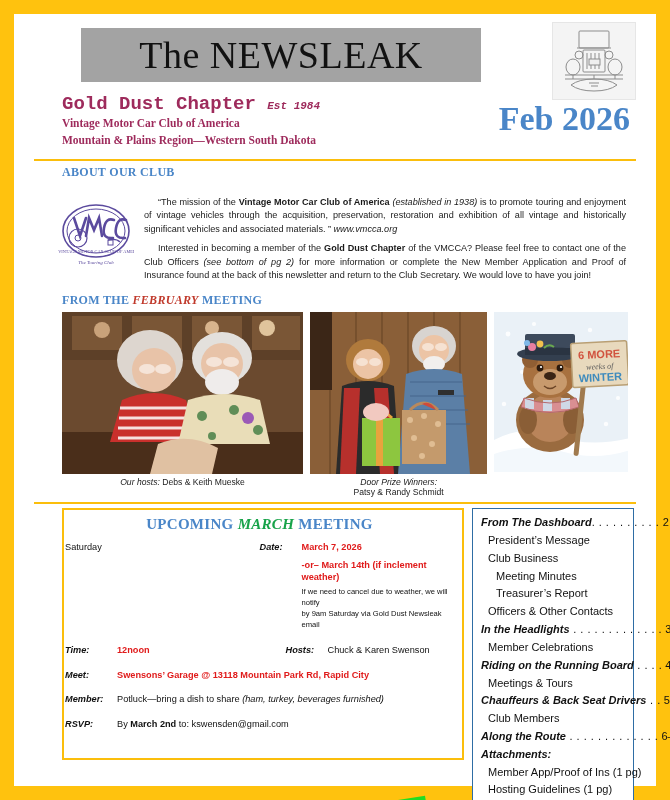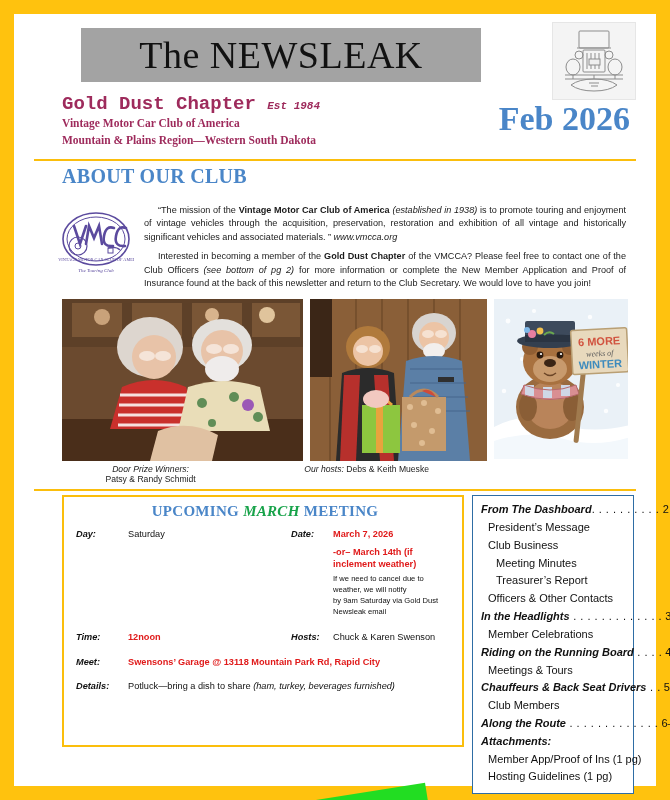--- a/index.html
+++ b/index.html
@@ -53,21 +53,21 @@
   }
   .issuedate{
     position:absolute;right:12px;top:6px;
     font-family:"Liberation Serif", serif;font-weight:bold;font-size:34px;
     color:#4A86C8;
   }
   .rule-gold{height:2px;background:#FBBE0C;margin:3px 6px 0 6px;}
 
   
   .sechead{
-    font-family:"Liberation Serif", serif;font-weight:bold;font-size:20px;
+    font-family:"Liberation Serif", serif;font-weight:bold;font-size:12px;
     color:#4A86C8;letter-spacing:.3px;margin:4px 0 4px 34px;
   }
   .sechead .hl{color:#C0392B;font-style:italic;}
 
   
   .about{display:flex;gap:10px;padding:0 16px 0 30px;margin-top:16px;}
   .vmcca{width:76px;flex:0 0 76px;padding-top:4px;}
   .vmcca svg{display:block;width:76px;height:72px;}
   .abouttext{
     flex:1;font-size:9.1px;line-height:1.48;color:#1a1a1a;text-align:justify;
@@ -84,21 +84,21 @@
   .cap{
     font-size:8.6px;color:#222;text-align:center;line-height:1.25;margin-top:3px;
   }
   .cap i{font-style:italic;}
   .caprow{display:flex;gap:7px;padding:0 14px 0 34px;}
 
   
   .lower{display:flex;gap:8px;padding:0 8px 0 34px;margin-top:4px;align-items:flex-start;}
   .meetbox{
     position:relative;flex:1;border:2px solid #FBBE0C;background:#fff;
-    padding:6px 8px 8px 12px;min-height:252px;box-sizing:border-box;overflow:hidden;
+    padding:6px 8px 8px 1px;min-height:252px;box-sizing:border-box;overflow:hidden;
   }
   .meettitle{
     text-align:center;font-family:"Liberation Serif", serif;font-weight:bold;
     font-size:15px;color:#4A86C8;letter-spacing:.3px;margin-bottom:8px;
   }
   .meettitle .march{color:#18A34A;font-style:italic;}
   .mrow{display:flex;margin-bottom:9px;font-size:9.2px;line-height:1.35;}
   .lbl{font-weight:bold;font-style:italic;width:52px;flex:0 0 52px;color:#111;}
   .val{flex:1;color:#111;}
   .col2{display:flex;flex:1;}
@@ -194,20 +194,21 @@
         <text x="38" y="53" font-size="4.3" fill="#5B4A9E" text-anchor="middle" font-family="Liberation Serif, serif">THE VINTAGE MOTOR CAR CLUB OF AMERICA</text>
         <text x="38" y="64" font-size="5" fill="#5B4A9E" text-anchor="middle" font-style="italic" font-family="Liberation Serif, serif">The Touring Club</text>
       </svg>
     </div>
     <div class="abouttext">
       <p><span>“The mission of the </span><b>Vintage Motor Car Club of America</b><i> (established in 1938)</i><span> is to promote touring and enjoyment of vintage vehicles through the acquisition, preservation, restoration and exhibition of all vintage and historically significant vehicles and associated materials. ” </span><i>www.vmcca.org</i></p>
       <p><span>Interested in becoming a member of the </span><b>Gold Dust Chapter</b><span> of the VMCCA? Please feel free to contact one of the Club Officers </span><i>(see bottom of pg 2)</i><span> for more information or complete the New Member Application and Proof of Insurance found at the back of this newsletter and return to the Club Secretary. We would love to have you join!</span></p>
     </div>
   </div>
 
+  <div class="sechead"><span>FROM THE </span><span class="hl">FEBRUARY</span><span> MEETING</span></div>
 
   <div class="photos">
     <div class="ph">
       <svg width="245" height="162" viewBox="0 0 245 162" xmlns="http://www.w3.org/2000/svg">
         <rect width="245" height="162" fill="#6b4a2f"></rect>
         <rect y="0" width="245" height="48" fill="#5d4028"></rect>
         <rect x="10" y="4" width="50" height="34" fill="#7a5636"></rect>
             <rect x="70" y="4" width="50" height="34" fill="#7a5636"></rect>
         <rect x="130" y="4" width="50" height="34" fill="#7a5636"></rect>
             <rect x="190" y="4" width="48" height="34" fill="#7a5636"></rect>
@@ -345,34 +346,33 @@
           <rect x="78" y="30" width="56" height="44" rx="2" fill="#e8d9bd" stroke="#b99f74" stroke-width="1.5"></rect>
           <text x="106" y="46" font-size="11" text-anchor="middle" font-family="Liberation Sans, sans-serif" font-weight="bold" fill="#d1533f">6 MORE</text>
           <text x="106" y="57" font-size="8" text-anchor="middle" font-family="Liberation Serif, serif" font-style="italic" fill="#5b5b5b">weeks of</text>
           <text x="106" y="69" font-size="11" text-anchor="middle" font-family="Liberation Sans, sans-serif" font-weight="bold" fill="#3e8bbd">WINTER</text>
         </g>
       </svg>
     </div>
   </div>
 
   <div class="caprow">
+    <div style="width:245px" class="cap"><i>Our hosts:</i><span> Debs &amp; Keith Mueske</span></div>
     <div style="width:180px" class="cap"><i>Door Prize Winners:</i><br><span>Patsy &amp; Randy Schmidt</span></div>
-    <div style="width:245px" class="cap"><i>Our hosts:</i><span> Debs &amp; Keith Mueske</span></div>
     <div style="width:136px"></div>
   </div>
 
   <div class="rule-gold" style="margin-top:4px"></div>
 
   <div class="lower">
 
     <div class="meetbox">
       <div class="meettitle"><span>UPCOMING </span><span class="march">MARCH</span><span>  MEETING</span></div>
 
       <div class="mrow">
-        <div class="lbl">Day:</div>
         <div class="val">Saturday</div>
         <div class="col2">
           <div class="lbl" style="width:42px;flex:0 0 42px">Date:</div>
           <div class="valwide">
             <div class="red">March 7, 2026</div>
             <div class="red" style="margin-top:5px">-or– March 14th (if inclement weather)</div>
             <div class="small" style="margin-top:3px">If we need to cancel due to weather, we will notify</div>
             <div class="small">by 9am Saturday via Gold Dust Newsleak email</div>
           </div>
         </div>
@@ -386,24 +386,28 @@
           <div class="valwide">Chuck &amp; Karen Swenson</div>
         </div>
       </div>
 
       <div class="mrow" style="margin-top:12px">
         <div class="lbl">Meet:</div>
         <div class="val red">Swensons’ Garage @ 13118 Mountain Park Rd, Rapid City</div>
       </div>
 
       <div class="mrow" style="margin-top:12px">
-        <div class="lbl">Details:</div>
+        <div class="lbl">Member:</div>
         <div class="val"><span>Potluck—bring a dish to share </span><i>(ham, turkey, beverages furnished)</i></div>
       </div>
 
+      <div class="mrow" style="margin-top:12px">
+        <div class="lbl">RSVP:</div>
+        <div class="val"><span>By </span><b>March 2nd</b><span> to:  kswensden@gmail.com</span></div>
+      </div>
     </div>
 
     <div class="tocbox">
       <div id="toc-list">
             <div class="tocline head"><span>From The Dashboard</span><span class="dots" style="font-weight: normal; font-style: normal;">. . . . . . . . . . </span><span style="font-weight: normal; font-style: normal;"> 2</span></div>
             <div class="tocline l1"><span>President’s Message</span></div>
             <div class="tocline l1"><span>Club Business</span></div>
             <div class="tocline l2"><span>Meeting Minutes</span></div>
             <div class="tocline l2"><span>Treasurer’s Report</span></div>
             <div class="tocline l1"><span>Officers &amp; Other Contacts</span></div>

